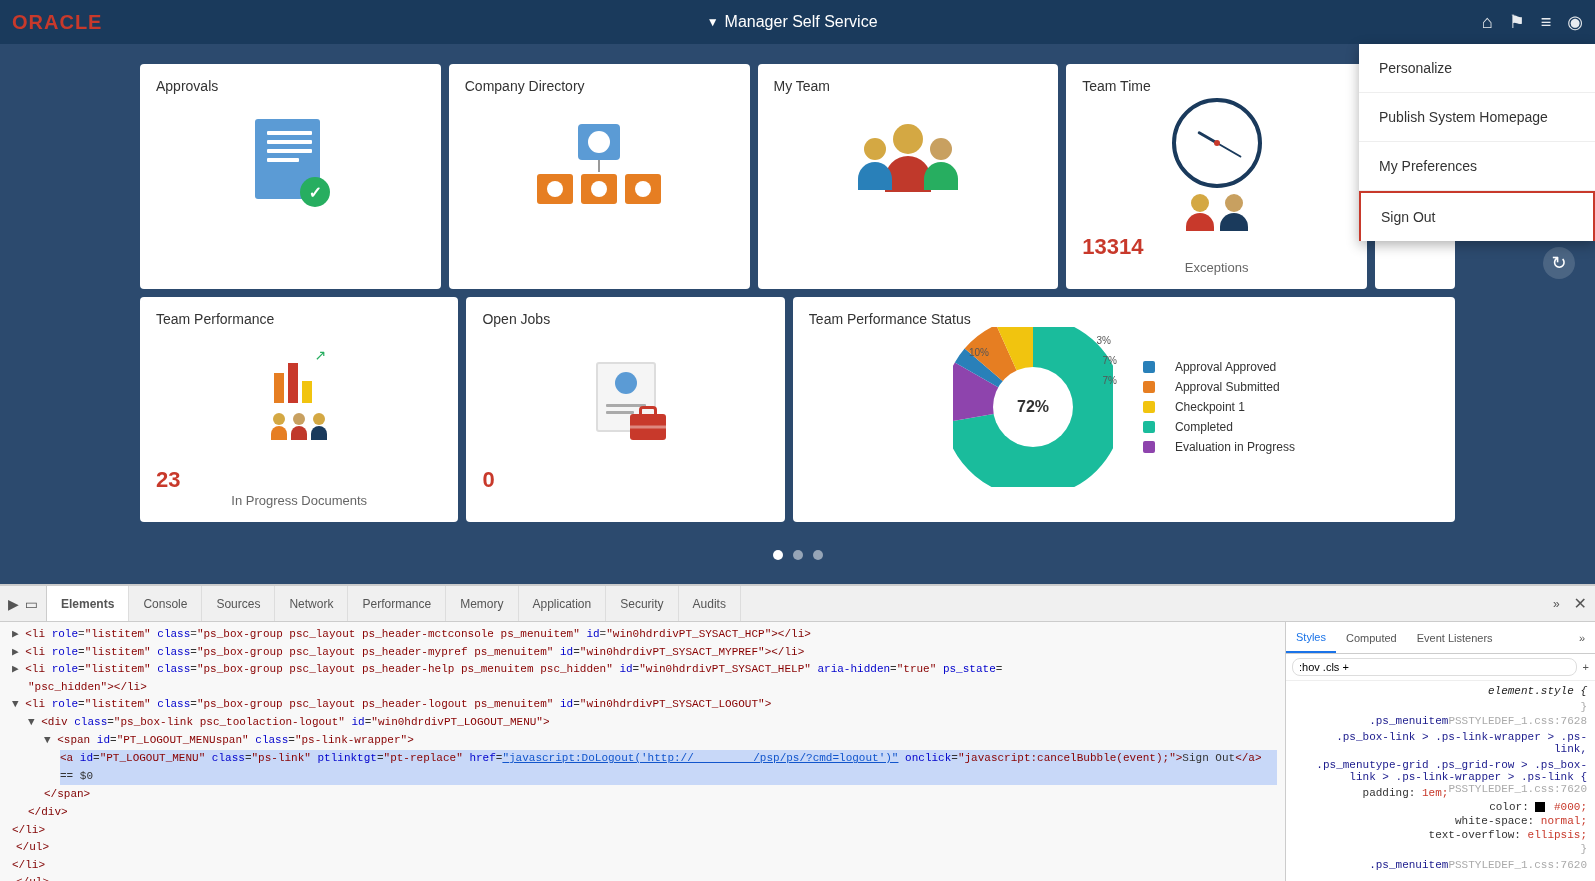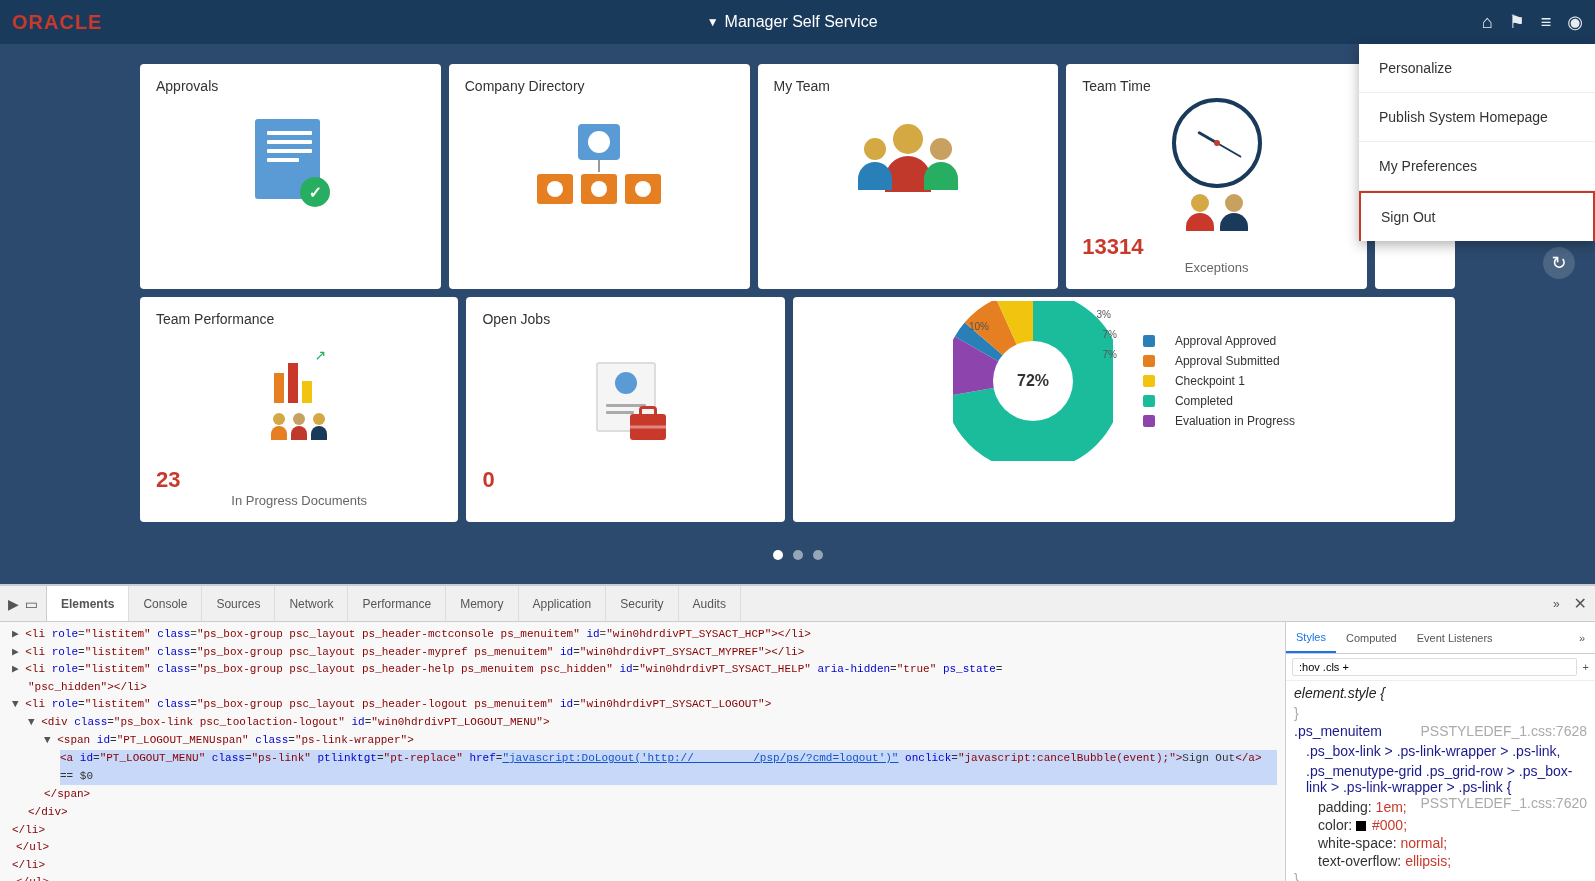--- a/index.html
+++ b/index.html
@@ -441,36 +441,37 @@
       cursor: pointer;
       height: 100%;
       display: flex;
       align-items: center;
     }
     .ds-tab.active { border-bottom: 2px solid #1a73e8; color: #1a73e8; }
     .devtools-sidebar-body {
       flex: 1;
       overflow: auto;
       padding: 4px 8px;
-      font-family: Liberation Sans, sans-serif;
-      font-size: 14px;
+      font-family: Liberation Mono, monospace;
+      font-size: 11px;
+      text-align: right;
     }
     .filter-row {
       display: flex;
       align-items: center;
       padding: 4px 6px;
       border-bottom: 1px solid #eee;
       gap: 6px;
     }
     .filter-input {
       flex: 1;
       border: 1px solid #ddd;
       padding: 2px 6px;
       font-size: 11px;
-      border-radius: 2px;
+      border-radius: 8px;
     }
     .highlight-line {
       background: #c8d8f8;
       display: block;
       margin: 1px 0;
     }
     .code-tag { color: #800000; }
     .code-attr { color: #0000cc; }
     .code-val { color: #880000; }
     .css-rule { color: #1a1a8c; }
@@ -662,20 +663,21 @@
               <div class="bc-handle"></div>
               <div class="bc-stripe"></div>
             </div>
           </div>
         </div>
       </div>
       <div class="tile-number">0</div>
     </div>
 
     <div class="tile" style="flex: 2.2;">
+      <div class="tile-title">Team Performance Status</div>
       <div class="pie-area">
 
         <div style="position:relative;width:160px;height:160px;">
           <svg width="160" height="160" viewBox="0 0 160 160">
 
             <circle cx="80" cy="80" r="60" fill="none" stroke="#1abc9c" stroke-width="60" stroke-dasharray="271.9 376.9" stroke-dashoffset="0" transform="rotate(-90 80 80)"></circle>
 
             <circle cx="80" cy="80" r="60" fill="none" stroke="#8e44ad" stroke-width="60" stroke-dasharray="41.5 376.9" stroke-dashoffset="-271.9" transform="rotate(-90 80 80)"></circle>
 
             <circle cx="80" cy="80" r="60" fill="none" stroke="#2980b9" stroke-width="60" stroke-dasharray="11.3 376.9" stroke-dashoffset="-313.4" transform="rotate(-90 80 80)"></circle>

